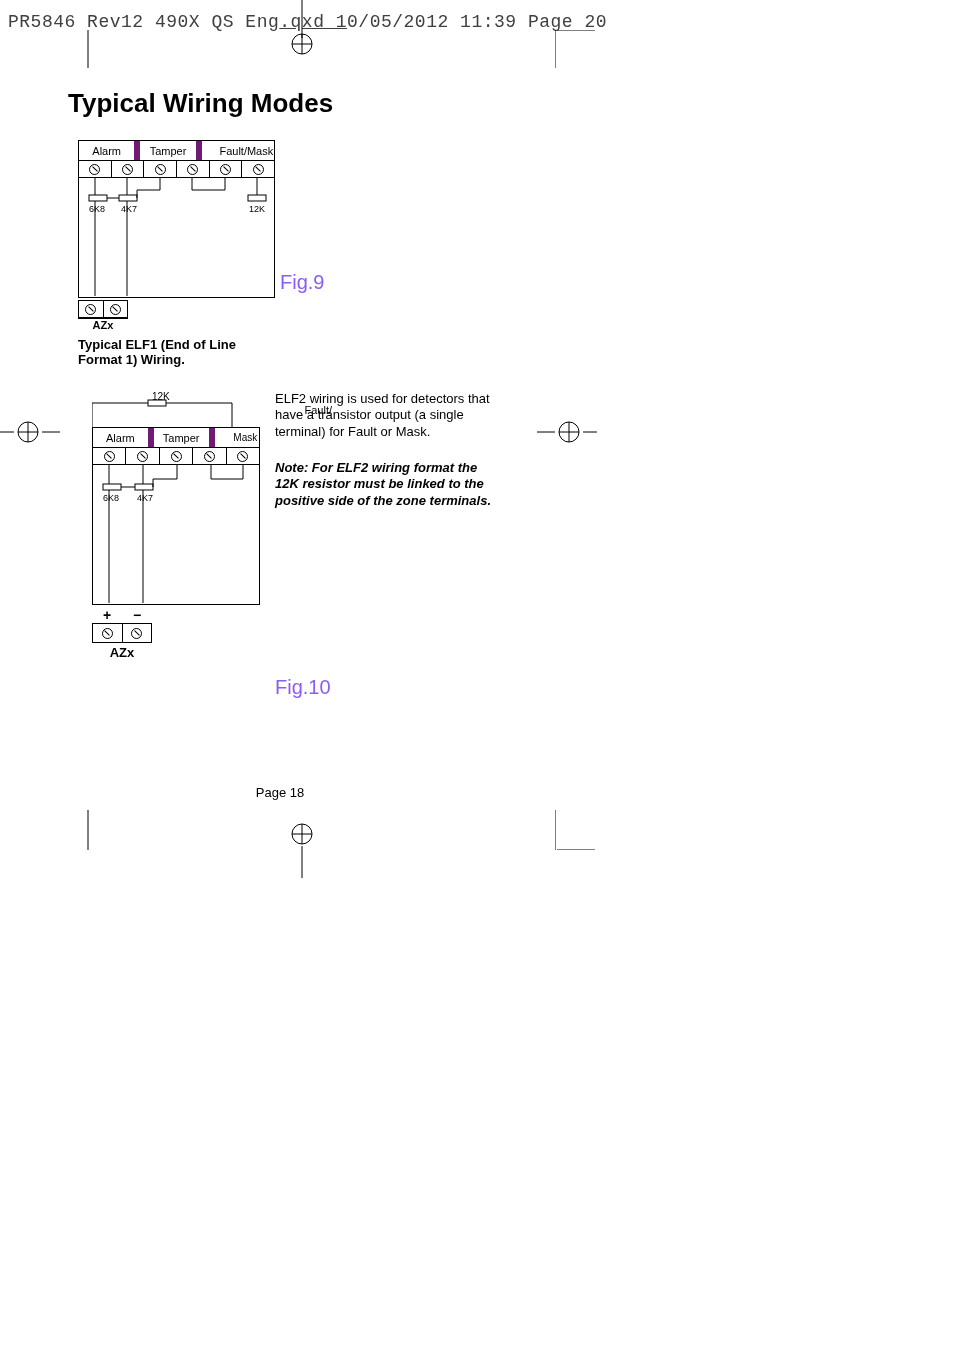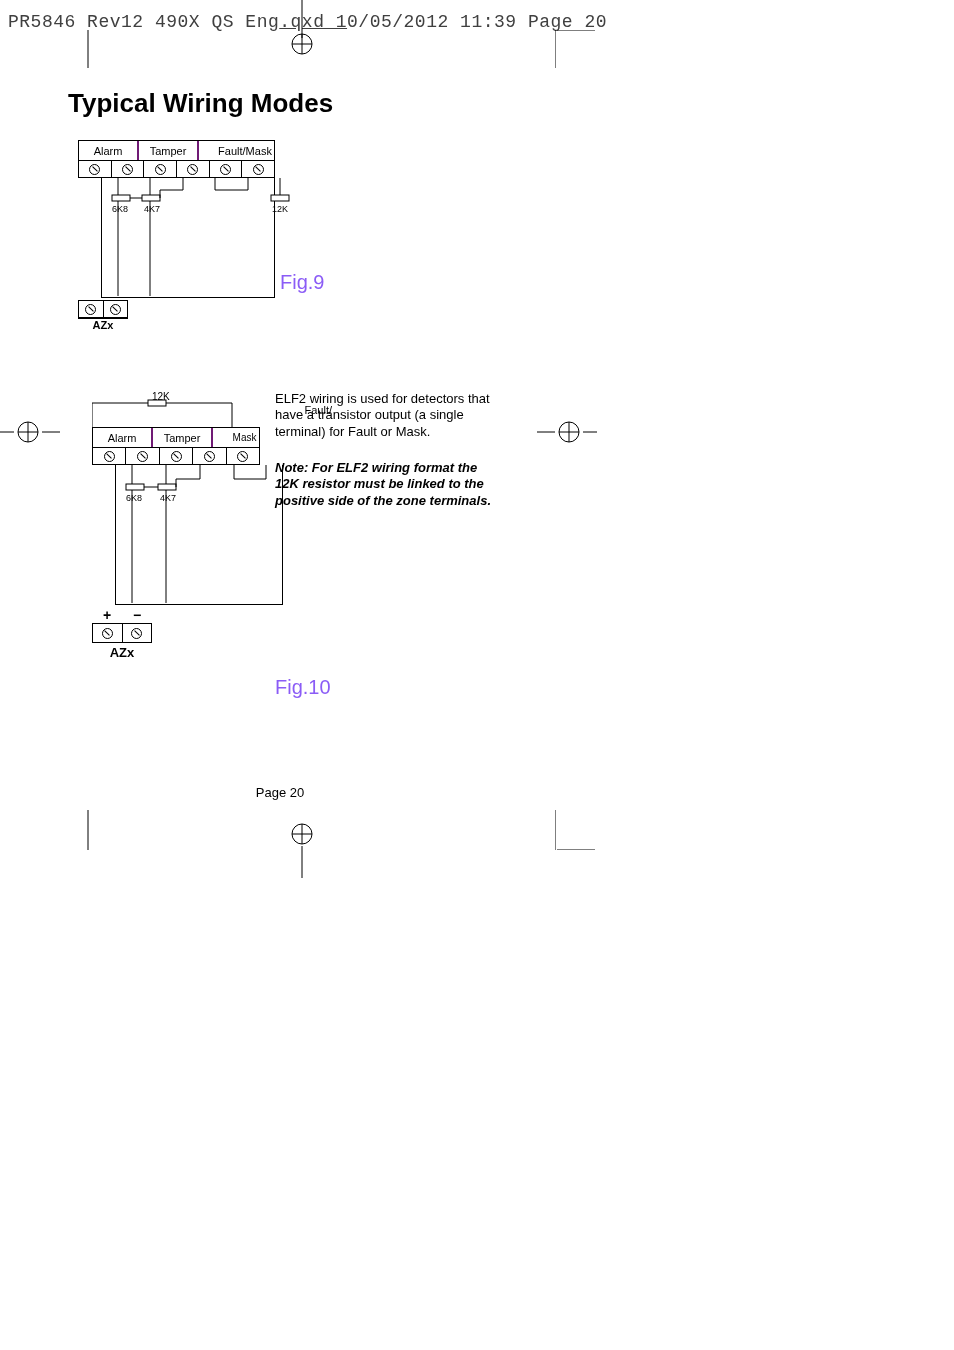--- a/index.html
+++ b/index.html
@@ -62,32 +62,31 @@
     width: 7px; height: 1px; background: #000;
     transform: translate(-50%,-50%) rotate(45deg);
   }
   .label-row {
     display: flex;
     height: 20px;
     border: 1px solid #000;
     border-bottom: none;
   }
   .label-row .lbl {
-    border-right: 2px solid #701a75;
+    border-right: 6px solid #701a75;
     display: flex; align-items: center; justify-content: center;
     font-size: 11px;
   }
   .label-row .lbl:last-child { border-right: none; margin-left: 17px; }
   .small-txt { font-size: 9px; }
   .wires-area {
     border: 1px solid #000;
     border-top: none;
     height: 120px;
     position: relative;
-    margin-left: 23px;
   }
   .fig-label {
     font-size: 20px;
     color: #8b5cf6;
   }
   .caption {
     font-size: 13px;
     font-weight: bold;
     margin-top: 6px;
   }
@@ -199,20 +198,21 @@
   </div>
   <div style="border:1px solid #000; width:50px; display:flex; height:18px; margin-top:2px;">
     <div style="flex:1;border-right:1px solid #000;display:flex;align-items:center;justify-content:center">
         <span class="term-icon"></span>
       </div>
     <div style="flex:1;display:flex;align-items:center;justify-content:center">
         <span class="term-icon"></span>
       </div>
   </div>
   <div style="text-align:center; width:50px; border-top:1px solid #000; font-size:11px; font-weight:bold;">AZx</div>
+  <div class="caption">Typical ELF1 (End of Line Format 1) Wiring.</div>
 </div>
 <div class="fig-label fig9-label">Fig.9</div>
 
 <div class="figure2">
   <div style="position:relative; height:36px;">
     <div style="position:absolute; left:60px; top:0; font-size:10px;">12K</div>
     <svg width="170" height="36" style="position:absolute;left:0;top:8px;">
       <line x1="0" y1="28" x2="0" y2="4" stroke="#000"></line>
       <line x1="0" y1="4" x2="56" y2="4" stroke="#000"></line>
       <rect x="56" y="1" width="18" height="6" fill="#fff" stroke="#000"></rect>
@@ -296,21 +296,21 @@
 <div style="position:absolute; left:0; top:417px;">
   <svg width="60" height="30">
     <line x1="0" y1="15" x2="14" y2="15" stroke="#000"></line>
     <circle cx="28" cy="15" r="10" fill="none" stroke="#000"></circle>
     <line x1="18" y1="15" x2="38" y2="15" stroke="#000"></line>
     <line x1="28" y1="5" x2="28" y2="25" stroke="#000"></line>
     <line x1="42" y1="15" x2="60" y2="15" stroke="#000"></line>
   </svg>
 </div>
 
-<div class="pagefoot" style="width:560px;">Page 20</div>
+<div class="pagefoot" style="width:560px;">Page 18</div>
 
 <div style="position:absolute; top:810px; left:555px;">
   <svg width="40" height="40">
       <line x1="0" y1="0" x2="0" y2="40" stroke="#000"></line>
       <line x1="2" y1="40" x2="40" y2="40" stroke="#000"></line>
     </svg>
 </div>
 <div style="position:absolute; top:810px; left:50px;">
   <svg width="40" height="40">
       <line x1="38" y1="0" x2="38" y2="40" stroke="#000"></line>

